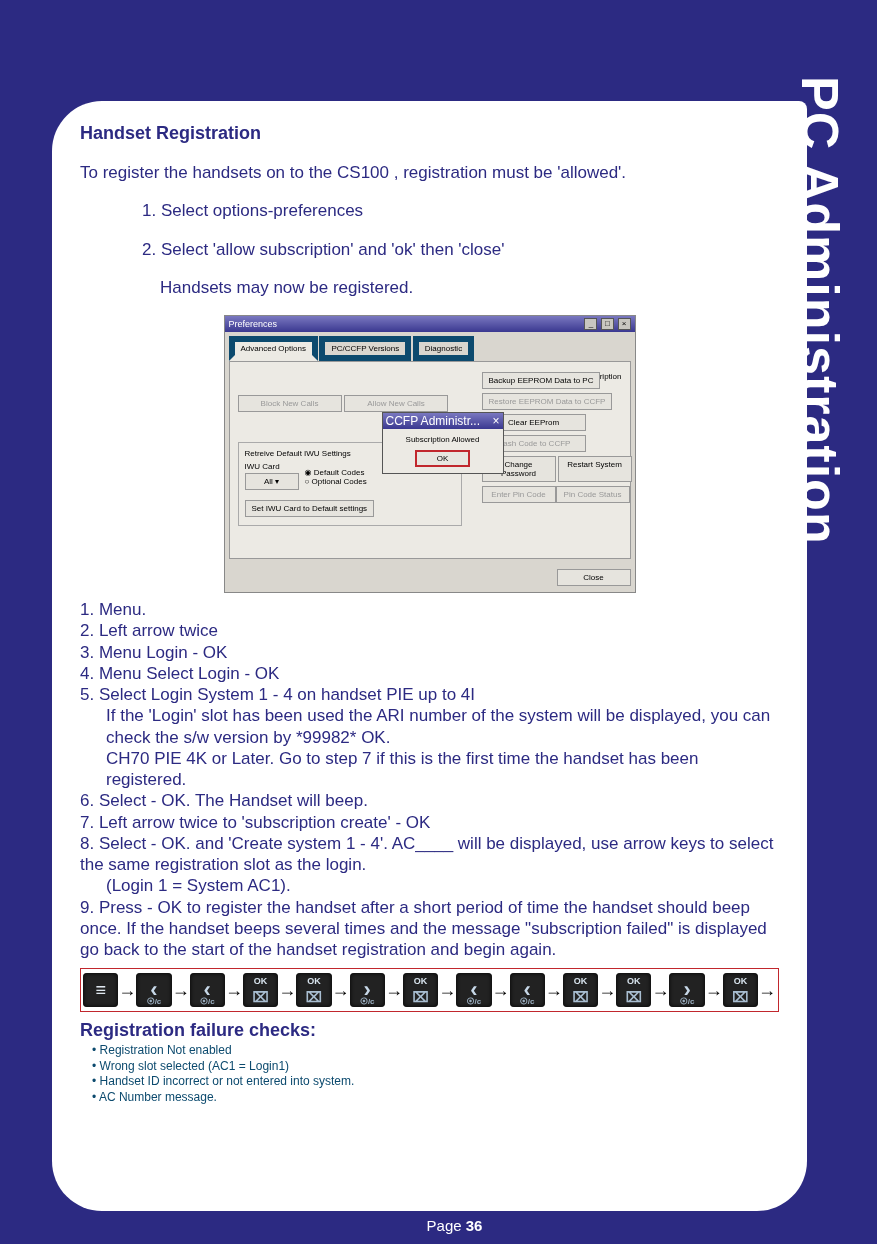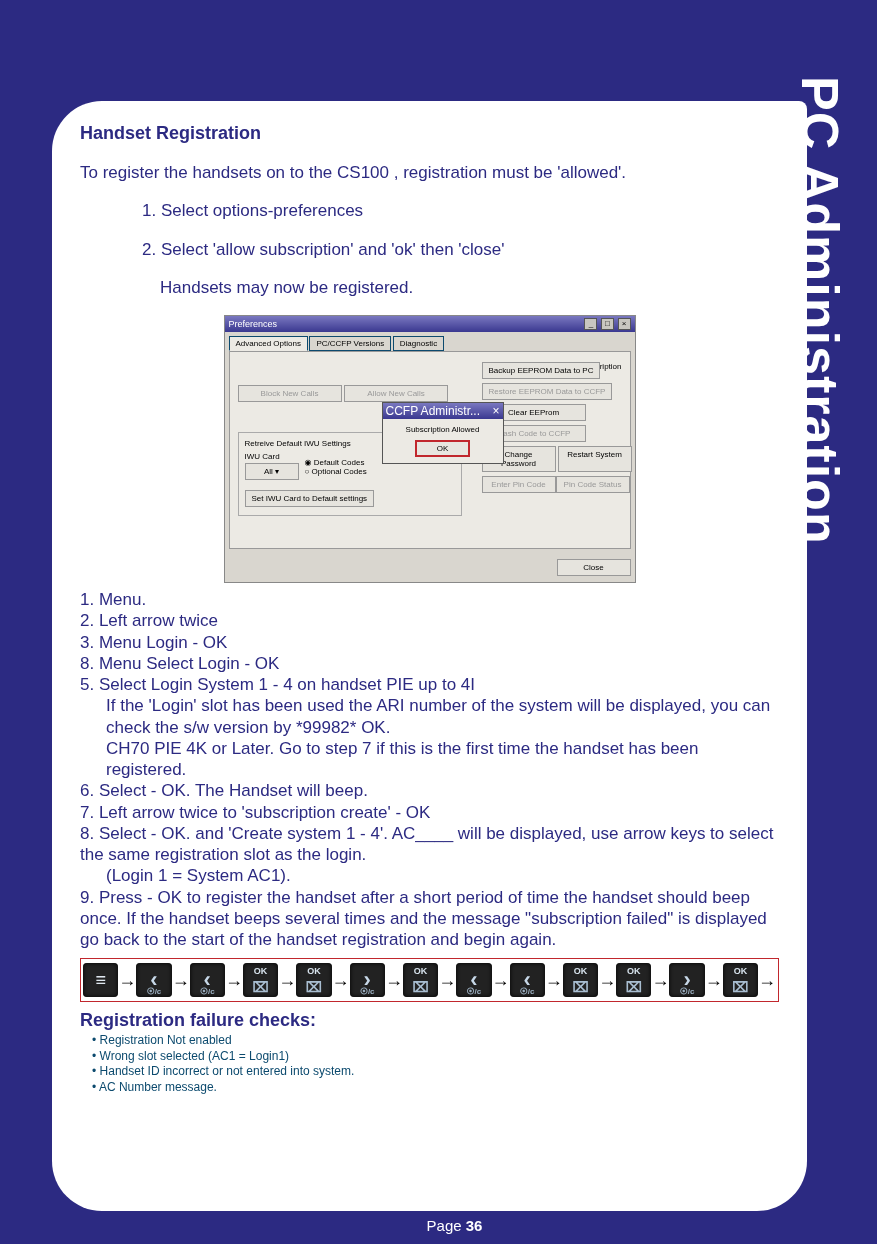--- a/index.html
+++ b/index.html
@@ -50,21 +50,21 @@
     border:1px solid #888;background:#d9d6cf;
     font-size:9px;color:#000;position:relative;
   }
   .win .titlebar{
     height:14px;background:linear-gradient(#7a78c0,#3a3890);
     color:#fff;font-size:9px;padding:1px 4px;display:flex;
     justify-content:space-between;align-items:center;
   }
   .titlebar .ctrls span{display:inline-block;width:11px;height:10px;background:#c8c6c0;border:1px solid #555;margin-left:1px;font-size:8px;text-align:center;line-height:9px;color:#000;}
   .tabs{padding:4px 4px 0 4px;}
-  .tabs span{display:inline-block;padding:2px 6px;border:1px solid #0c4a6e;background:#d9d6cf;font-size:8px;margin-right:-1px;}
+  .tabs span{display:inline-block;padding:2px 6px;border:6px solid #0c4a6e;background:#d9d6cf;font-size:8px;margin-right:-1px;}
   .tabs span.active{background:#eceae4;border-bottom-color:#eceae4;position:relative;z-index:1;}
   .panel{background:#eceae4;border:1px solid #999;margin:0 4px 4px 4px;padding:8px;min-height:180px;position:relative;}
   .btn{display:inline-block;background:#e6e4de;border:1px solid #999;padding:3px 6px;font-size:8px;min-width:90px;text-align:center;margin:2px 0;}
   .btn.dis{color:#999;}
   .rightcol{position:absolute;right:8px;top:8px;width:140px;}
   .chk{font-size:8px;margin:2px 0;text-align:right;}
   .grp{border:1px solid #aaa;padding:6px;margin-top:28px;font-size:8px;width:210px;}
   .dlg{
     position:absolute;left:152px;top:50px;width:120px;
     background:#eceae4;border:1px solid #555;z-index:3;
@@ -165,21 +165,21 @@
           <span class="dok">OK</span>
         </div>
       </div>
     </div>
     <div class="closebar"><span class="btn" style="min-width:60px;">Close</span></div>
   </div>
 
   <p class="step">1. Menu.</p>
   <p class="step">2. Left arrow twice</p>
   <p class="step">3. Menu Login - OK</p>
-  <p class="step">8. Menu Select Login - OK</p>
+  <p class="step">4. Menu Select Login - OK</p>
   <p class="step">5. Select Login System 1 - 4 on handset PIE up to 4I</p>
   <p class="step step-sub">If the 'Login' slot has been used the ARI number of the system will be displayed, you can check the s/w version by  *99982* OK.</p>
   <p class="step step-sub">CH70 PIE 4K or Later. Go to step 7 if this is the first time the handset has been registered.</p>
   <p class="step">6. Select - OK. The Handset will beep.</p>
   <p class="step">7. Left arrow twice to 'subscription create' - OK</p>
   <p class="step">8. Select - OK. and 'Create system 1 - 4'. AC____ will be displayed, use arrow keys to select the same registration slot as the login.</p>
   <p class="step step-sub">(Login 1 = System AC1).</p>
   <p class="step">9. Press - OK to register the handset after a short period of time the handset should beep once. If the handset beeps several times and the message "subscription failed" is displayed go back to the start of the handset registration and begin again.</p>
 
   <div class="seq" id="seq">

